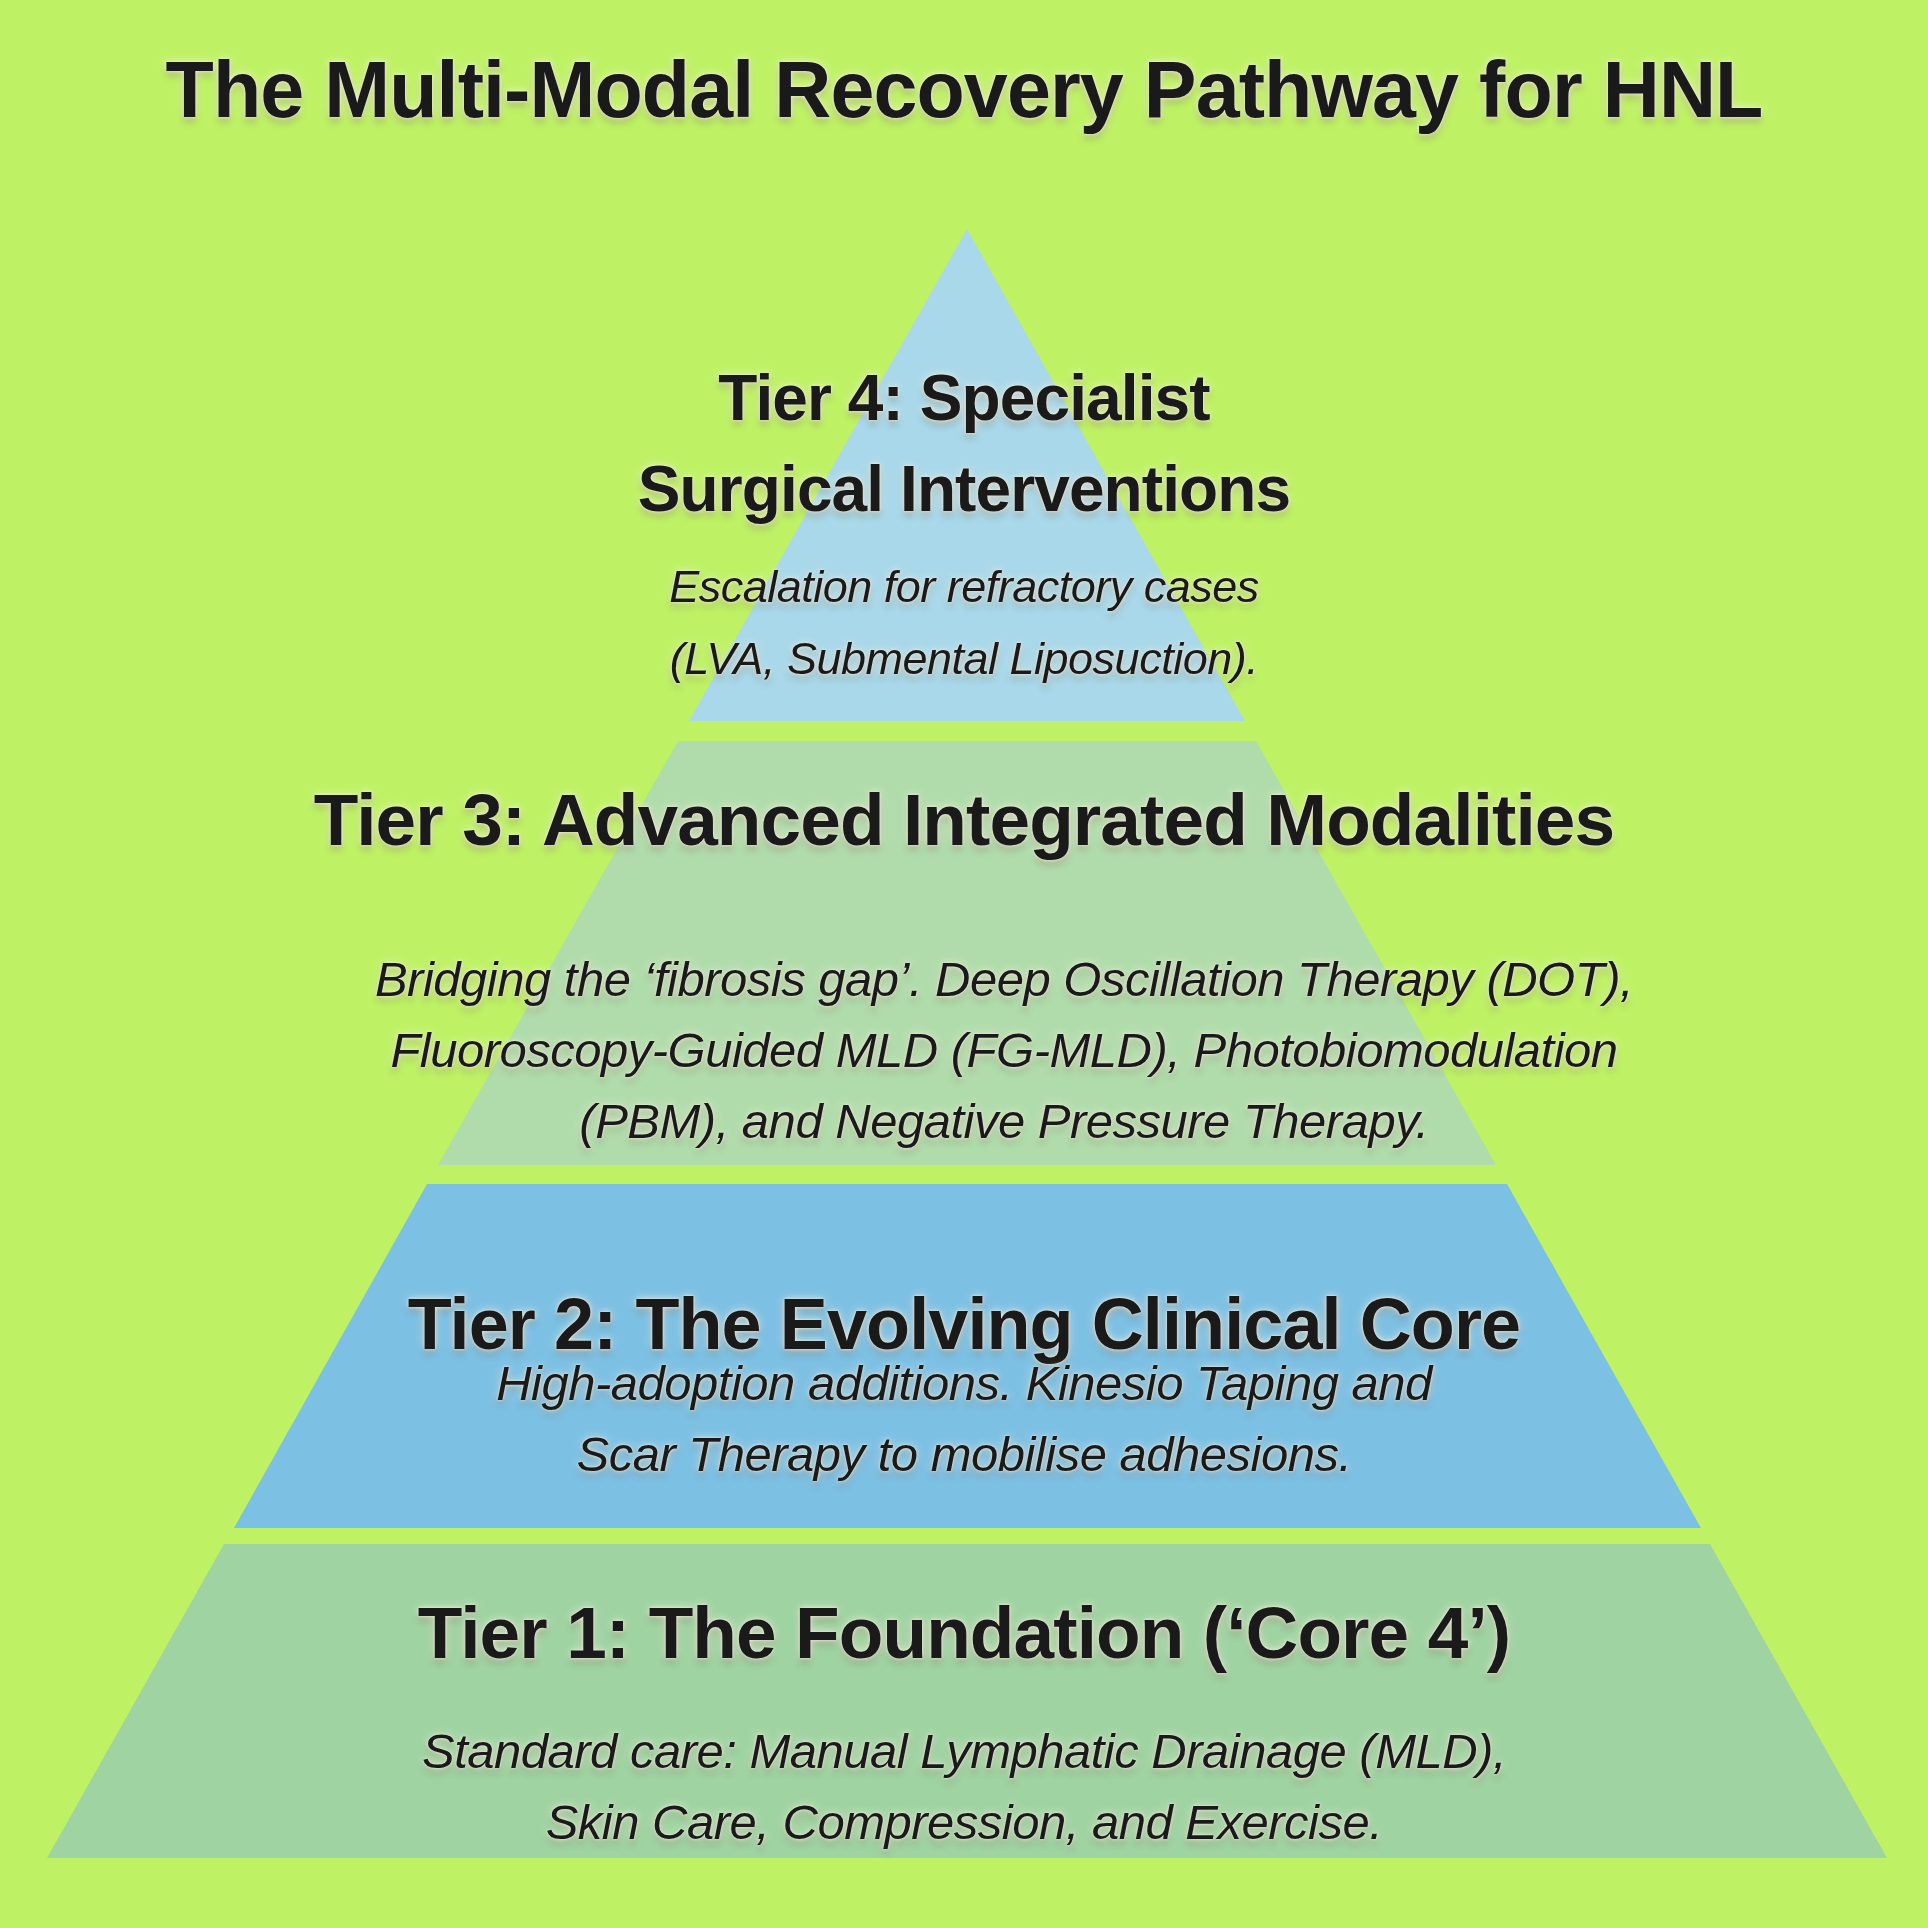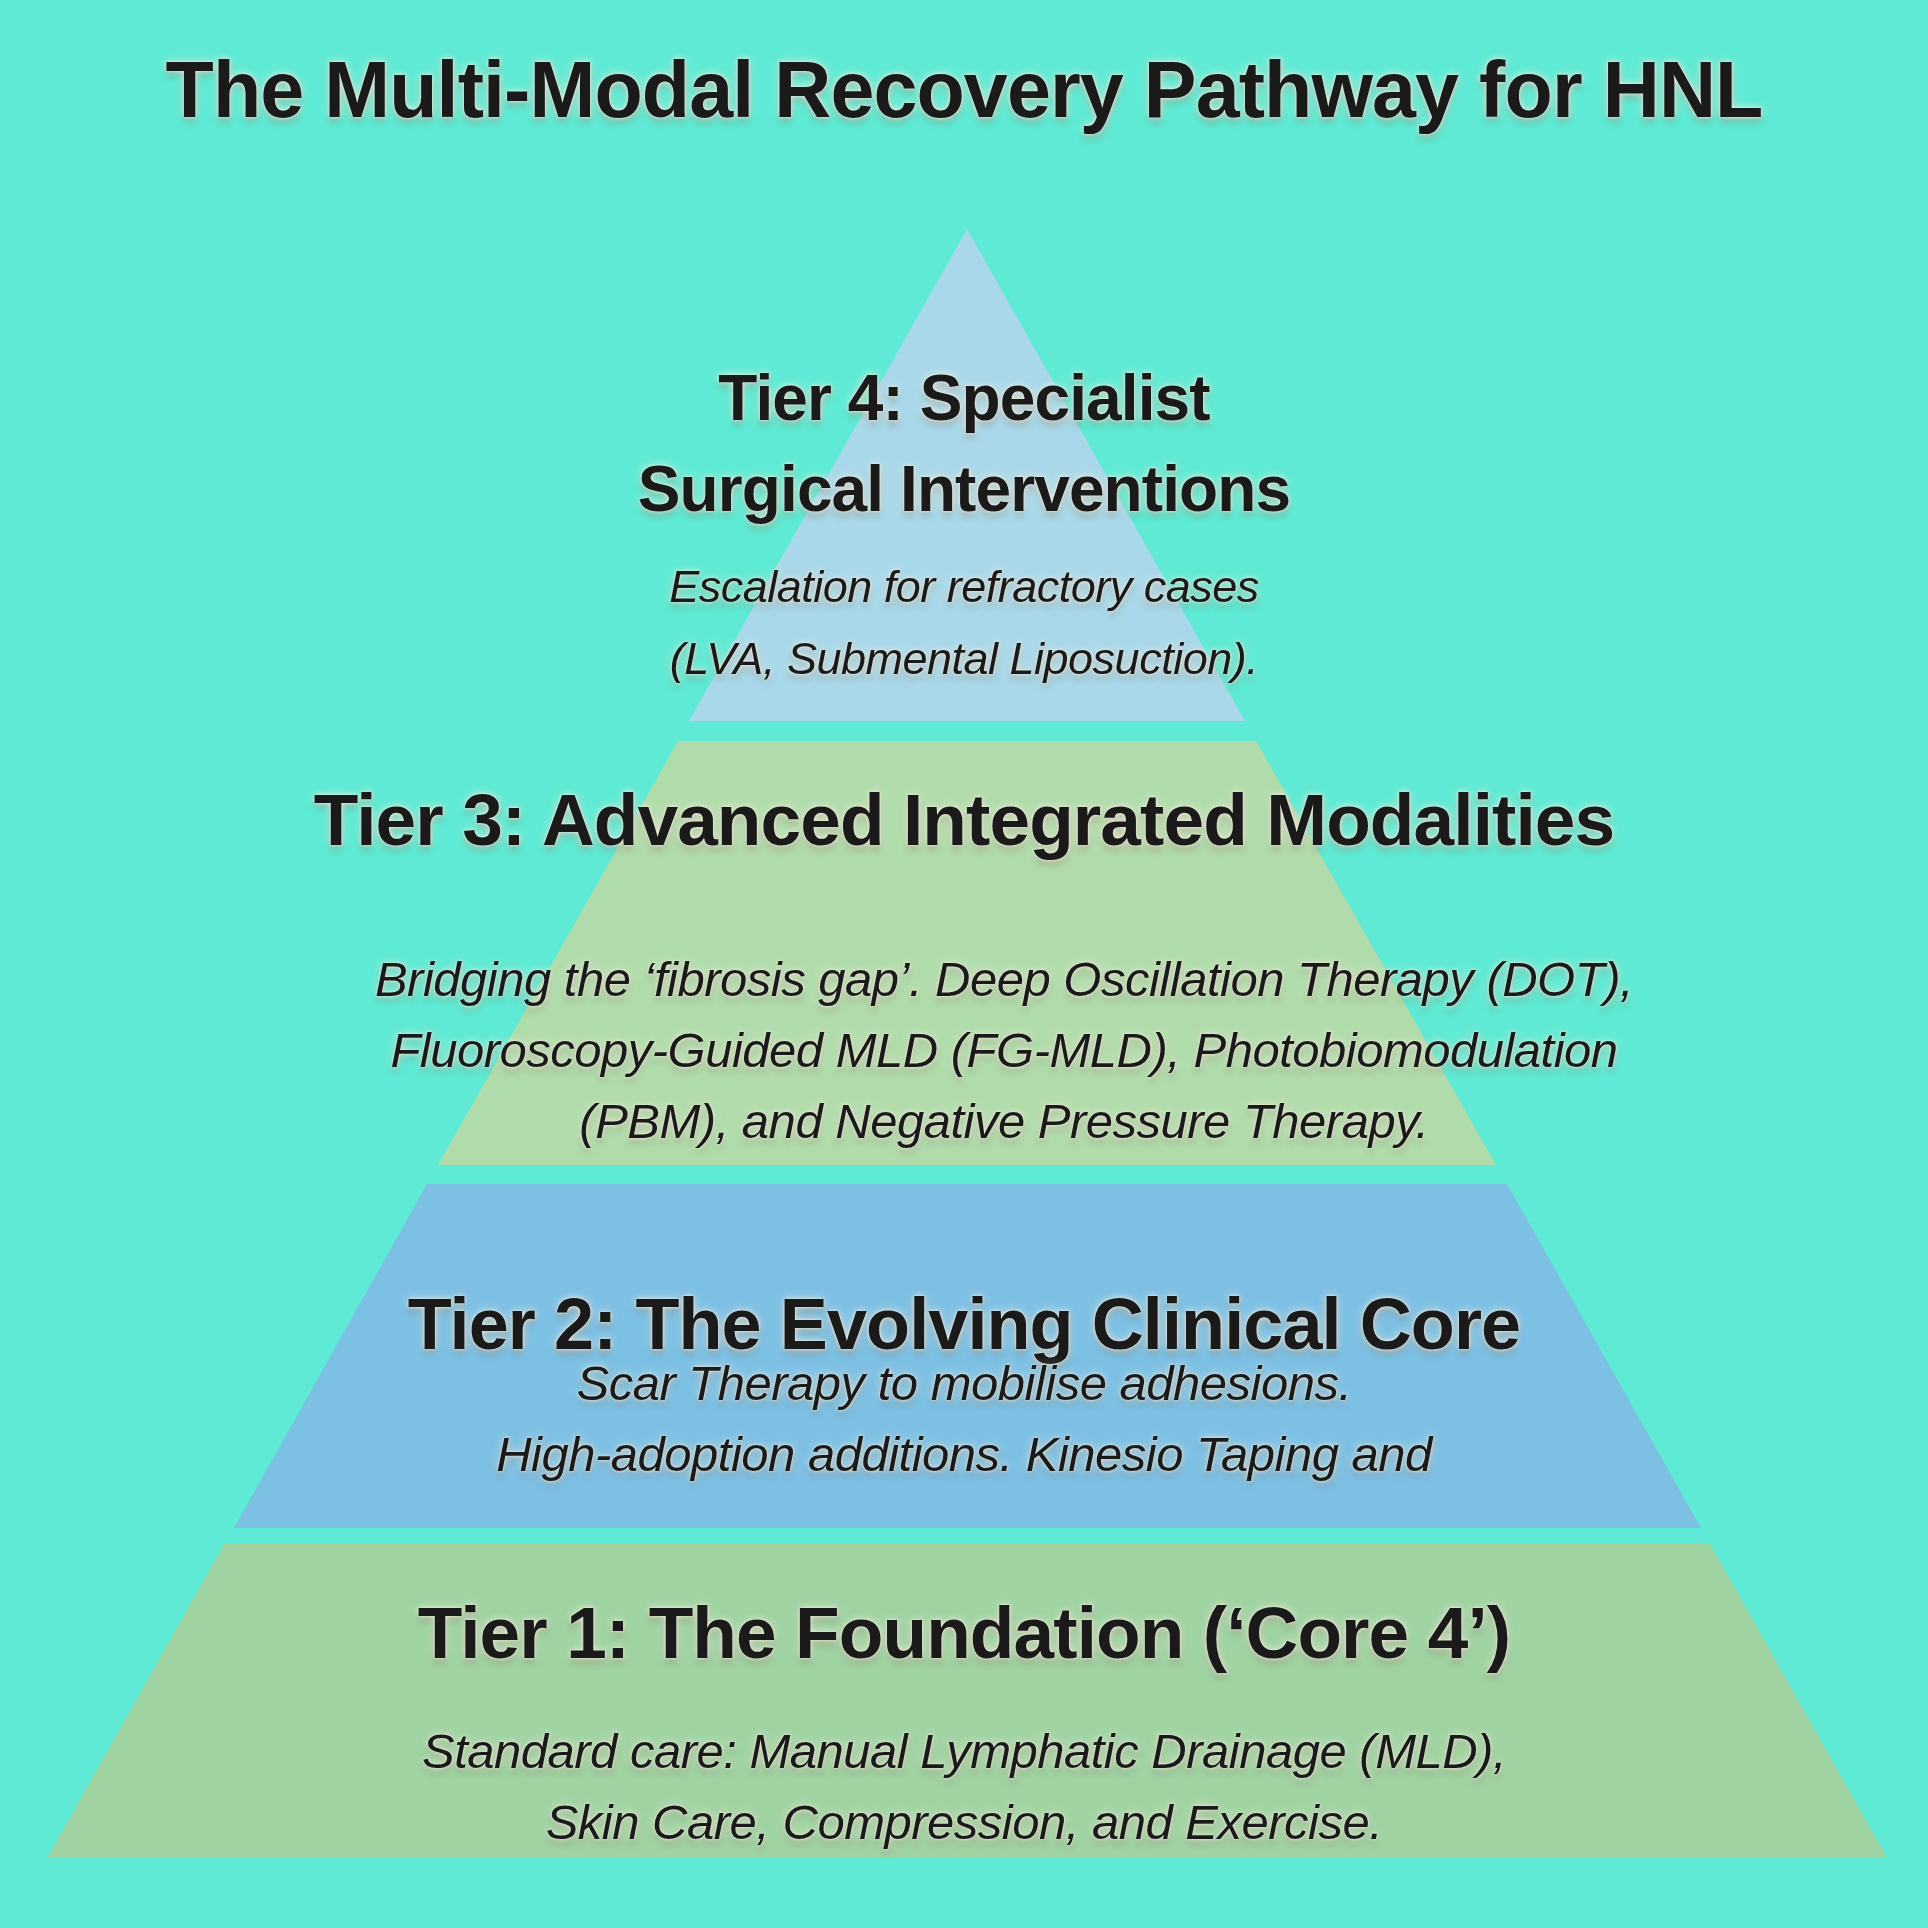--- a/index.html
+++ b/index.html
@@ -66,21 +66,21 @@
   .t3-heading   { top: 776px;  font-size: 73px; line-height: 1.2;  }
   .t3-body      { top: 944px; font-size: 49px; line-height: 1.45; margin-left: 40px; }
   .t2-heading   { top: 1281px; font-size: 72px; line-height: 1.2;  }
   .t2-body      { top: 1348px; font-size: 49px; line-height: 1.45; }
   .t1-heading   { top: 1589px; font-size: 73px; line-height: 1.2;  }
   .t1-body      { top: 1716px; font-size: 49px; line-height: 1.45; }
 </style>
 </head>
 <body>
 
-<div class="canvas" style="background: #5eead4;">
+<div class="canvas" style="background: #bef264;">
 
   <div class="shape tier4-shape"></div>
   <div class="shape tier3-shape"></div>
   <div class="shape tier2-shape"></div>
   <div class="shape tier1-shape"></div>
 
   <div class="txt page-title">The Multi-Modal Recovery Pathway for HNL</div>
 
   <div class="txt heading t4-heading">
     <div>Tier 4: Specialist</div>
@@ -97,22 +97,22 @@
   <div class="txt body-txt t3-body">
     <div>Bridging the ‘fibrosis gap’. Deep Oscillation Therapy (DOT),</div>
     <div>Fluoroscopy-Guided MLD (FG-MLD), Photobiomodulation</div>
     <div>(PBM), and Negative Pressure Therapy.</div>
   </div>
 
   <div class="txt heading t2-heading">
     <div>Tier 2: The Evolving Clinical Core</div>
   </div>
   <div class="txt body-txt t2-body">
+    <div>High-adoption additions. Kinesio Taping and</div>
     <div>Scar Therapy to mobilise adhesions.</div>
-    <div>High-adoption additions. Kinesio Taping and</div>
   </div>
 
   <div class="txt heading t1-heading">
     <div>Tier 1: The Foundation (‘Core 4’)</div>
   </div>
   <div class="txt body-txt t1-body">
     <div>Standard care: Manual Lymphatic Drainage (MLD),</div>
     <div>Skin Care, Compression, and Exercise.</div>
   </div>
 

